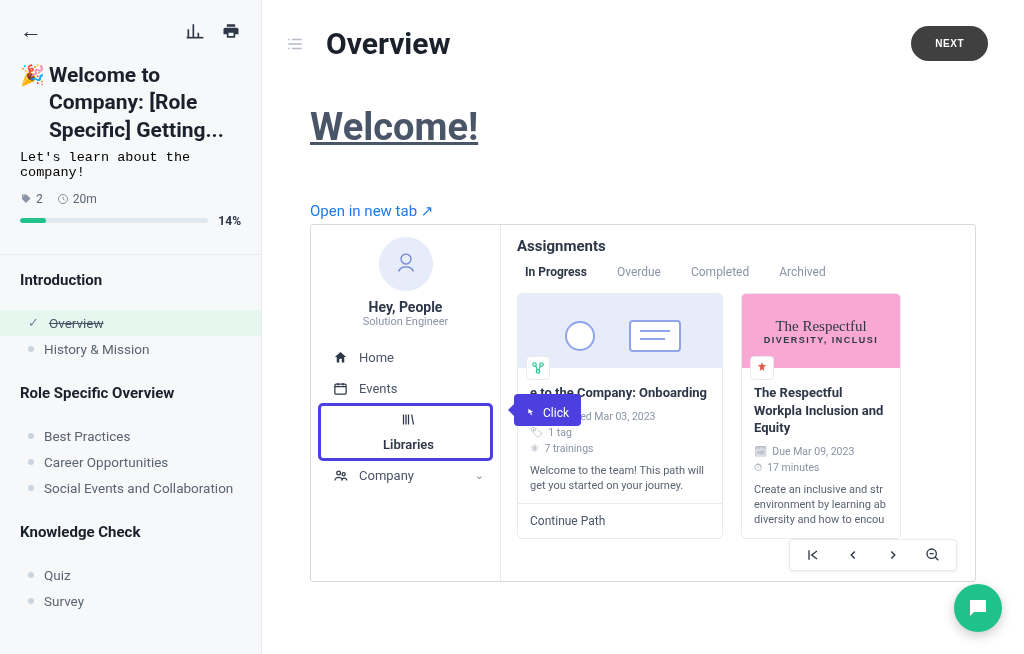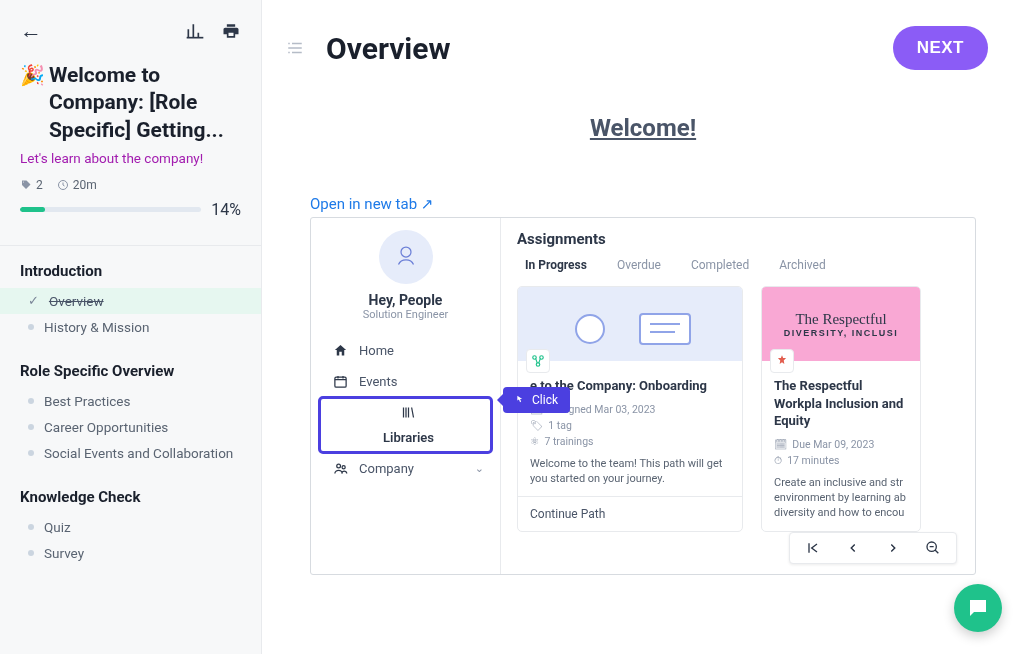--- a/index.html
+++ b/index.html
@@ -10,74 +10,74 @@
   
   .sidebar { width: 262px; background: #F7F8F9; border-right: 1px solid #E8EAED; display: flex; flex-direction: column; }
   .sb-top { padding: 18px 20px 12px 20px; }
   .sb-toprow { display: flex; align-items: center; justify-content: space-between; margin-bottom: 18px; }
   .back-arrow { font-size: 22px; font-weight: 600; cursor: pointer; color: #2D3748; }
   .sb-toprow-icons { display: flex; gap: 16px; align-items: center; }
   .sb-toprow-icons .icon { width: 20px; height: 20px; display: flex; align-items: center; justify-content: center; cursor: pointer; }
 
   .course-title-line { display: flex; align-items: flex-start; gap: 4px; font-size: 21px; font-weight: 700; line-height: 1.3; color: #1A202C; }
   .course-title-line .emoji { font-size: 20px; }
-  .course-subtitle { font-size: 13.5px; color: #a21caf; margin-top: 6px; }
+  .course-subtitle { font-size: 13.5px; color: #000000; margin-top: 6px; font-family: Liberation Mono, monospace; }
   .course-meta-row { display: flex; align-items: center; gap: 14px; margin-top: 12px; font-size: 12px; color: #5A6472; }
   .meta-item { display: flex; align-items: center; gap: 4px; }
   .progress-wrap { display: flex; align-items: center; gap: 10px; margin-top: 8px; }
   .progress-bar { flex: 1; height: 5px; background: #E2E8F0; border-radius: 3px; overflow: hidden; }
   .progress-fill { height: 100%; background: #1FC28B; width: 14%; border-radius: 3px; }
-  .progress-pct { font-size: 16px; font-weight: 400; color: #2D3748; }
+  .progress-pct { font-size: 12px; font-weight: 700; color: #2D3748; }
   .sb-divider { border: none; border-top: 1px solid #E8EAED; margin: 14px 0 0 0; }
 
   .sb-groups { padding: 16px 0; }
   .sb-group { margin-bottom: 22px; }
-  .sb-group-title { font-size: 15px; font-weight: 700; color: #1A202C; padding: 0 20px 8px 20px; }
+  .sb-group-title { font-size: 15px; font-weight: 700; color: #1A202C; padding: 0 20px 21px 20px; }
   .sb-item { display: flex; align-items: center; gap: 10px; padding: 5px 20px 5px 28px; font-size: 13.5px; color: #5A6472; cursor: pointer; }
   .sb-item.current { background: #E6F7F0; color: #2D3748; }
   .sb-item.current .sb-item-label { text-decoration: line-through; color: #4A5568; }
   .sb-bullet { width: 6px; height: 6px; border-radius: 50%; background: #CBD5E0; flex-shrink: 0; }
   .sb-check { color: #7A8597; font-size: 13px; flex-shrink:0; }
 
   
   .main { flex: 1; display: flex; flex-direction: column; position: relative; }
   .main-header { display: flex; align-items: center; padding: 26px 36px 14px 24px; }
   .collapse-icon { width: 20px; margin-right: 20px; color: #B5BCC7; cursor: pointer; }
   .page-title { font-size: 30px; font-weight: 700; color: #1A202C; flex: 1; }
-  .next-btn { background: #8b5cf6; color: #fff; border: none; border-radius: 22px; padding: 12px 24px; font-size: 17px; font-weight: 700; letter-spacing: 0.5px; cursor: pointer; }
+  .next-btn { background: #404040; color: #fff; border: none; border-radius: 22px; padding: 12px 24px; font-size: 10px; font-weight: 700; letter-spacing: 0.5px; cursor: pointer; }
 
   .content { flex: 1; padding: 20px 48px 0 48px; overflow: hidden; }
-  .welcome-h { text-align: center; font-size: 24px; font-weight: 700; color: #4A5568; text-decoration: underline; margin: 10px 0 52px 0; }
+  .welcome-h { font-size: 38px; font-weight: 700; color: #4A5568; text-decoration: underline; margin: 10px 0 52px 0; }
 
   .open-tab-row { text-align: left; margin-bottom: 4px; }
   .open-tab-link { color: #1E7AE8; font-size: 15px; text-decoration: none; cursor: pointer; }
 
   
   .embed { border: 1px solid #D7DBE0; border-radius: 3px; height: 358px; position: relative; background: #fff; overflow: hidden; }
   .embed-inner { display: flex; width: 100%; height: 100%; }
   .e-side { width: 190px; border-right: 1px solid #E8EAED; padding: 12px 8px; font-size: 13px; }
   .avatar-circle { width: 54px; height: 54px; border-radius: 50%; background: #E6ECFA; margin: 0 auto 8px auto; display:flex; align-items:center; justify-content:center; }
   .avatar-circle svg { width:40px; height:40px; }
   .hey { text-align: center; font-weight: 700; font-size: 14px; color: #2D3748; }
   .role-sub { text-align: center; font-size: 11px; color: #8A94A6; margin-bottom: 14px; }
   .nav-item { display: flex; align-items: center; gap: 10px; padding: 8px 8px 8px 14px; font-size: 13px; color: #4A5568; border-radius: 4px; cursor: pointer; position: relative; }
   .nav-item.highlight { outline: 3px solid #4B3FE0; outline-offset: -2px; background: #fff; font-weight: 600; color: #2D3748; flex-direction: column; }
   .nav-item .nicon { width: 16px; text-align: center; color: #4A5568; }
   .nav-item .chev { margin-left: auto; font-size: 11px; color: #8A94A6; }
-  .click-tip { position: absolute; left: 192px; top: 169px; background: #4B3FE0; color: #fff; font-size: 12px; padding: 6px 12px 6px 10px; border-radius: 4px; display: flex; align-items: center; gap: 6px; }
+  .click-tip { position: absolute; left: 203px; top: 169px; background: #4B3FE0; color: #fff; font-size: 12px; padding: 12px 12px 6px 10px; border-radius: 4px; display: flex; align-items: center; gap: 6px; }
   .click-tip::before { content: ''; position: absolute; left: -6px; top: 50%; transform: translateY(-50%); border: 6px solid transparent; border-right-color: #4B3FE0; border-left: none; }
 
   .e-main { flex: 1; padding: 12px 16px; }
   .assign-title { font-size: 15px; font-weight: 700; color: #2D3748; margin-bottom: 10px; }
   .tabs { display: flex; gap: 22px; font-size: 12px; color: #8A94A6; margin-bottom: 14px; }
   .tabs .tab { cursor: pointer; padding-left: 8px; }
   .tabs .tab.active { color: #2D3748; font-weight: 700; }
 
   .cards { display: flex; gap: 18px; }
-  .card { width: 226px; border: 1px solid #E8EAED; border-radius: 5px; overflow: hidden; background: #fff; display: flex; flex-direction: column; }
+  .card { width: 206px; border: 1px solid #E8EAED; border-radius: 5px; overflow: hidden; background: #fff; display: flex; flex-direction: column; }
   .card-img { height: 74px; background: #E6ECFA; position: relative; display:flex; align-items:center; justify-content:center; }
   .card-img.light { background: #f9a8d4; }
   .card-badge { position: absolute; left: 8px; bottom: -12px; width: 24px; height: 24px; background: #fff; border: 1px solid #E8EAED; border-radius: 4px; display: flex; align-items: center; justify-content: center; font-size: 13px; }
   .card-body { padding: 16px 12px 10px 12px; flex:1; }
   .card-title { font-size: 13px; font-weight: 700; color: #2D3748; line-height: 1.35; margin-bottom: 8px; }
   .card-meta { font-size: 10.5px; color: #8A94A6; display: flex; align-items: center; gap: 5px; margin-bottom: 3px; }
   .card-desc { font-size: 11px; color: #5A6472; margin-top: 8px; line-height: 1.4; }
   .card-footer { border-top: 1px solid #E8EAED; padding: 10px 12px; font-size: 12px; color: #4A5568; }
 
   .respect-overlay { position:absolute; inset:0; display:flex; flex-direction:column; align-items:center; justify-content:center; font-family: Georgia, serif; }

